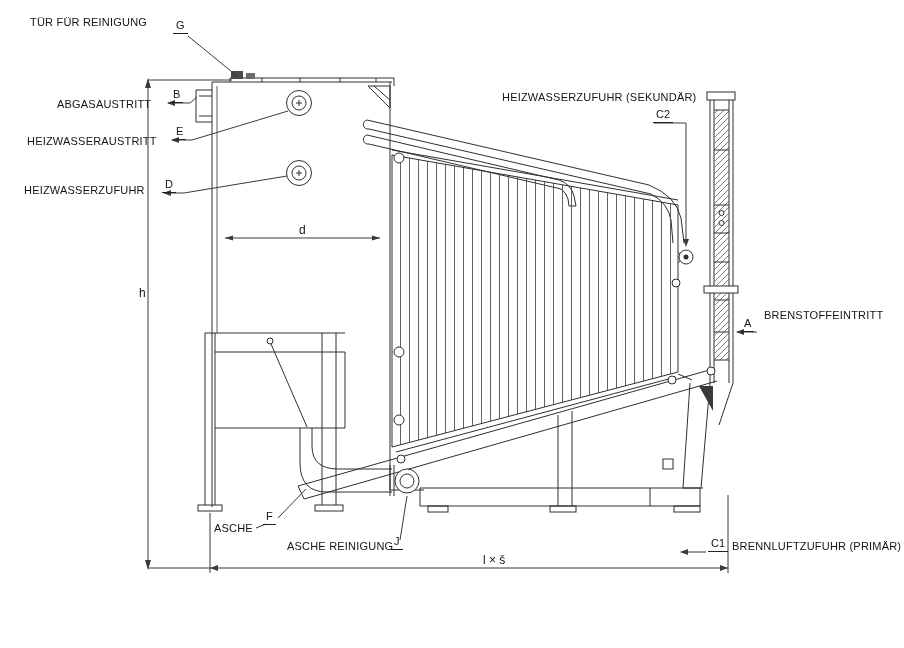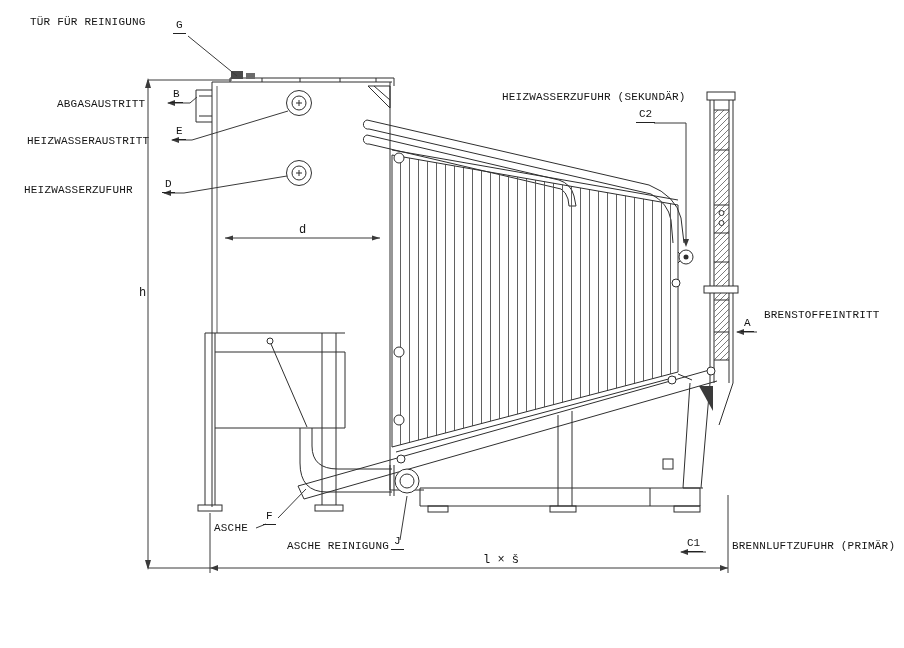--- a/index.html
+++ b/index.html
@@ -1,17 +1,17 @@
 <!DOCTYPE html>
 <html><head>
 <meta charset="utf-8">
 <style>
   html,body{margin:0;padding:0;background:#ffffff;}
   .canvas{position:relative;width:904px;height:648px;background:#fff;overflow:hidden;
-          font-family:Liberation Mono, monospace;color:#141414;}
+          font-family:Liberation Sans, sans-serif;color:#141414;}
   .canvas svg{position:absolute;left:0;top:0;}
   .lbl{position:absolute;font-size:11px;line-height:1.1;white-space:nowrap;letter-spacing:.2px;}
   .ref{position:absolute;font-size:11px;line-height:1;padding:0 3px 2px 3px;border-bottom:1px solid #222;}
   .dim{position:absolute;font-size:12px;line-height:1;white-space:nowrap;}
 </style>
 </head>
 <body>
 
 <div class="canvas">
 
@@ -242,23 +242,23 @@
   <div class="lbl" style="left:502px;top:91px">HEIZWASSERZUFUHR (SEKUNDÄR)</div>
   <div class="lbl" style="left:764px;top:309px">BRENSTOFFEINTRITT</div>
   <div class="lbl" style="left:214px;top:522px">ASCHE</div>
   <div class="lbl" style="left:287px;top:540px">ASCHE REINIGUNG</div>
   <div class="lbl" style="left:732px;top:540px">BRENNLUFTZUFUHR (PRIMÄR)</div>
 
   <div class="ref" style="left:173px;top:20px">G</div>
   <div class="ref" style="left:170px;top:89px">B</div>
   <div class="ref" style="left:173px;top:126px">E</div>
   <div class="ref" style="left:162px;top:179px">D</div>
-  <div class="ref" style="left:636px;top:109px">C2</div>
+  <div class="ref" style="left:653px;top:109px">C2</div>
   <div class="ref" style="left:741px;top:318px">A</div>
   <div class="ref" style="left:263px;top:511px">F</div>
   <div class="ref" style="left:391px;top:536px">J</div>
-  <div class="ref" style="left:684px;top:538px">C1</div>
+  <div class="ref" style="left:708px;top:538px">C1</div>
 
   <div class="dim" style="left:139px;top:287px">h</div>
   <div class="dim" style="left:299px;top:224px">d</div>
   <div class="dim" style="left:483px;top:554px">l × š</div>
 
 </div>
 
 </body></html>

